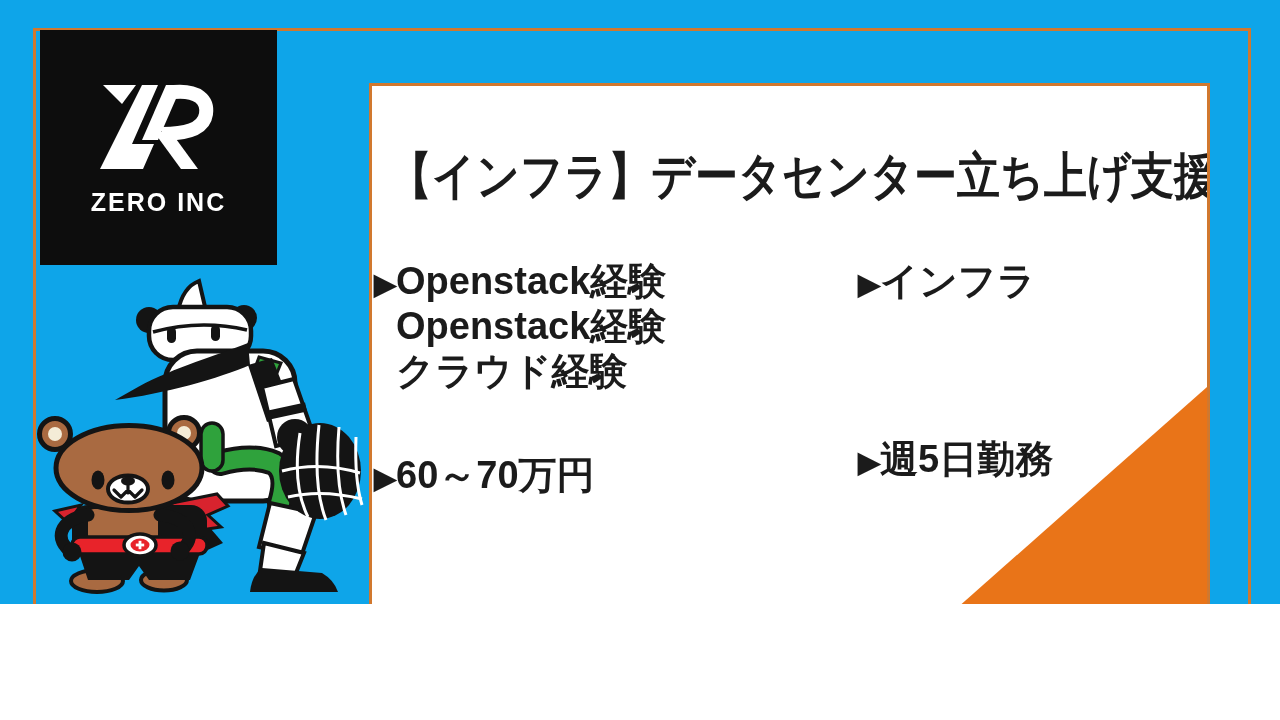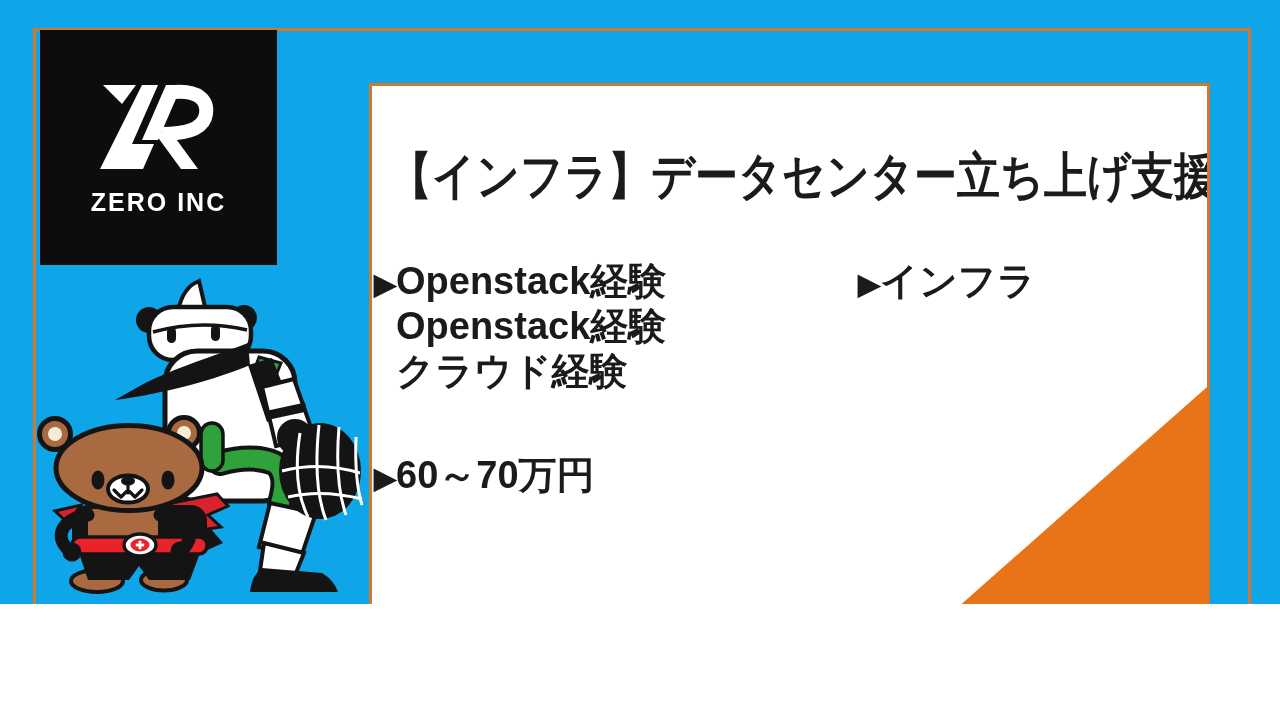--- a/index.html
+++ b/index.html
@@ -154,17 +154,20 @@
     </div>
 
     <div class="list g1-right">
       <div class="line"><span class="bullet">▶</span><span>インフラ</span></div>
     </div>
 
     <div class="list g2-left">
       <div class="line"><span class="bullet">▶</span><span>60～70万円</span></div>
     </div>
 
+    <div class="list g2-right">
+      <div class="line"><span class="bullet">▶</span><span>週5日勤務</span></div>
+    </div>
 
     <div class="corner-triangle"></div>
   </div>
 
 </div>
 
 </body></html>

